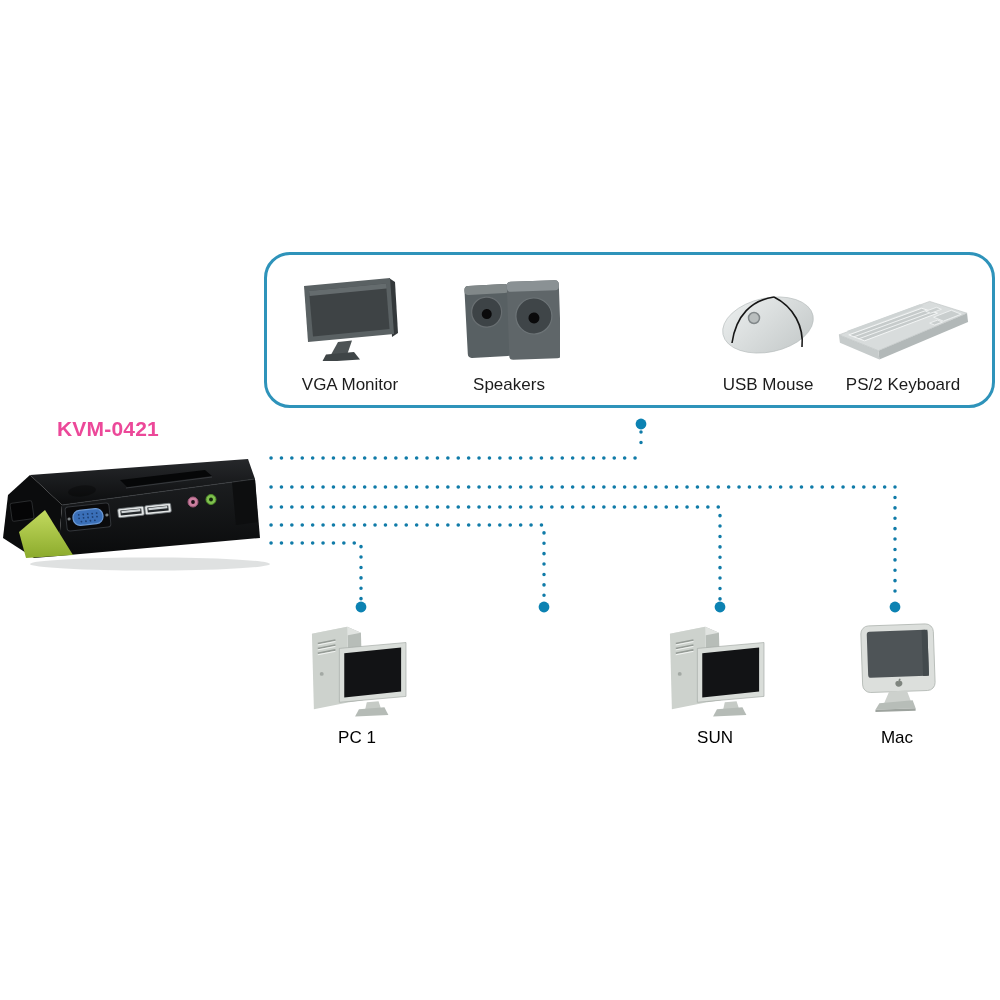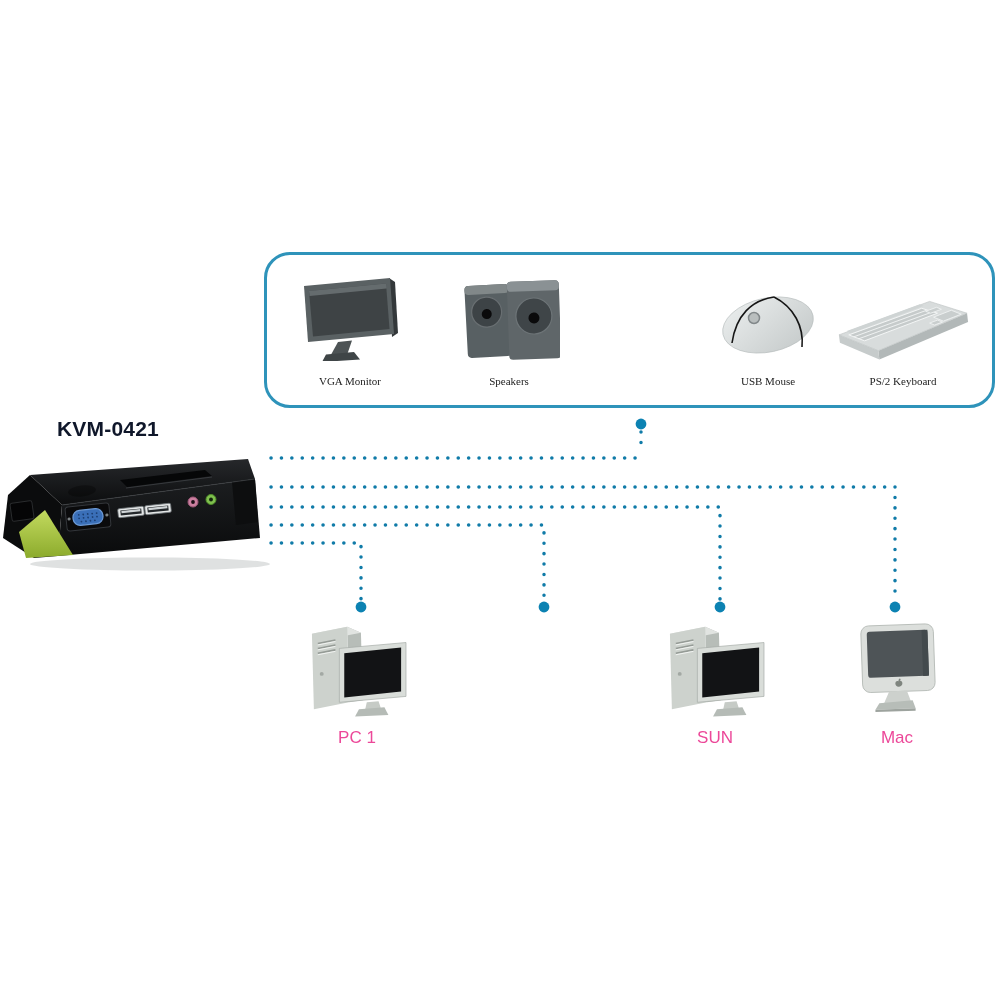--- a/index.html
+++ b/index.html
@@ -14,37 +14,37 @@
     background:#ffffff;
   }
   .periph-item {
     position:absolute; top:14px; width:150px;
     display:flex; flex-direction:column; align-items:center;
   }
   .icon-slot {
     height:92px; display:flex; align-items:flex-end; justify-content:center;
   }
   .p-label {
-    margin-top:14px; font-size:11px; color:#1c1c1c; white-space:nowrap;font-family:Liberation Serif, serif;
+    margin-top:14px; font-size:17px; color:#1c1c1c; white-space:nowrap;
   }
   
   .kvm-label {
     position:absolute; left:57px; top:417px; font-size:21px; font-weight:bold;
-    color:#0f172a; letter-spacing:0.2px;
+    color:#ec4899; letter-spacing:0.2px;
   }
   .kvm-art { position:absolute; left:0px; top:450px; }
   
   .overlay { position:absolute; left:0; top:0; pointer-events:none; }
   
   .computer {
     position:absolute; top:617px; width:150px;
     display:flex; flex-direction:column; align-items:center;
   }
   .icon-slot-c { height:100px; display:flex; align-items:flex-end; justify-content:center; }
-  .c-label { margin-top:11px; font-size:17px; color:#ec4899; white-space:nowrap; }
+  .c-label { margin-top:11px; font-size:17px; color:#000000; white-space:nowrap; }
 </style>
 </head>
 <body>
 
 <div class="canvas">
 
   <div class="periph-box">
 
     <div class="periph-item" style="left:8px">
       <div class="icon-slot">

